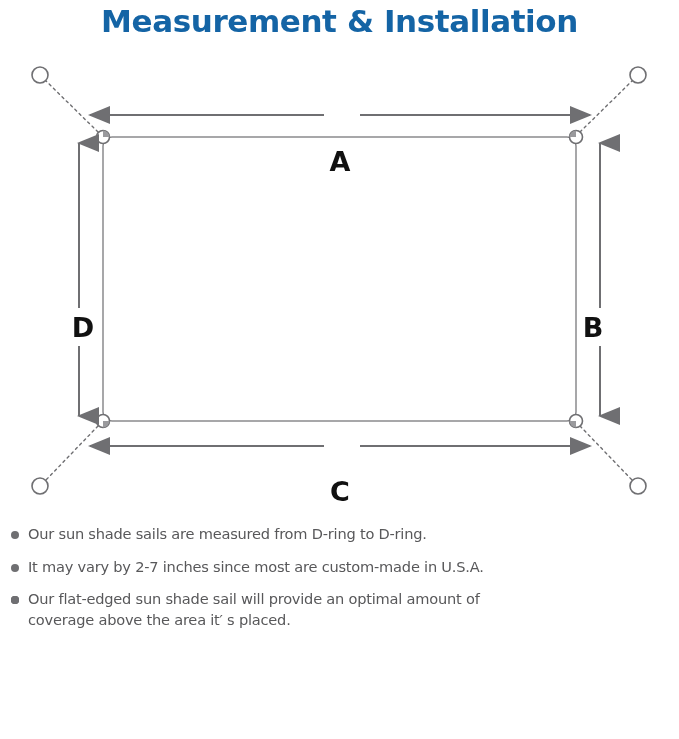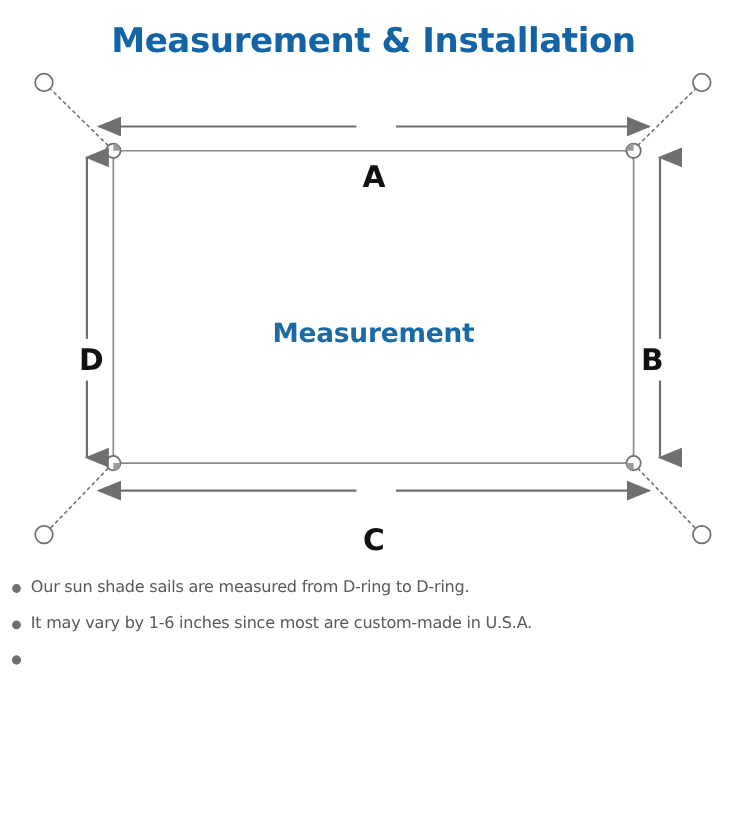--- a/index.html
+++ b/index.html
@@ -11,21 +11,21 @@
     width: 679px;
     height: 739px;
     position: relative;
     font-family: "Liberation Sans", sans-serif;
     overflow: hidden;
   }
 
   
   .page-title {
     position: absolute;
-    top: 16px;
+    top: 0px;
     left: 0;
     width: 679px;
     text-align: center;
     font-family: "DejaVu Sans", sans-serif;
     font-weight: bold;
     font-size: 31px;
     letter-spacing: -0.4px;
     color: #1464a5;
     line-height: 42px;
   }
@@ -176,37 +176,40 @@
 
       <line x1="79" y1="258" x2="79" y2="93" marker-end="url(#arrU)"></line>
       <line x1="79" y1="296" x2="79" y2="366" marker-end="url(#arrD)"></line>
 
       <line x1="600" y1="258" x2="600" y2="93" marker-end="url(#arrU)"></line>
       <line x1="600" y1="296" x2="600" y2="366" marker-end="url(#arrD)"></line>
     </g>
   </svg>
 
   <div class="sail-caption">
-    <div class="sail-caption-title">Measurement</div>
   </div>
 
   <div class="dim-letter dim-a">A</div>
   <div class="dim-letter dim-b">B</div>
   <div class="dim-letter dim-c">C</div>
   <div class="dim-letter dim-d">D</div>
 </div>
 
 <div class="notes">
   <div class="note-item">
     <span class="note-bullet"></span>
     <span>Our sun shade sails are measured from D-ring to D-ring.</span>
   </div>
   <div class="note-item">
     <span class="note-bullet"></span>
-    <span>It may vary by 1-6 inches since most are custom-made in U.S.A.</span>
-  </div>
-  <div class="note-item">
-    <span class="note-bullet"></span>
-  </div>
-  <div class="note-item">
-    <span class="note-bullet"></span>
+    <span>It may vary by 2-7 inches since most are custom-made in U.S.A.</span>
+  </div>
+  <div class="note-item">
+    <span class="note-bullet"></span>
+  </div>
+  <div class="note-item">
+    <span class="note-bullet"></span>
+  </div>
+  <div class="note-item">
+    <span class="note-bullet"></span>
+    <span>Our flat-edged sun shade sail will provide an optimal amount of coverage above the area it′ s placed.</span>
   </div>
 </div>
 
 </body></html>

